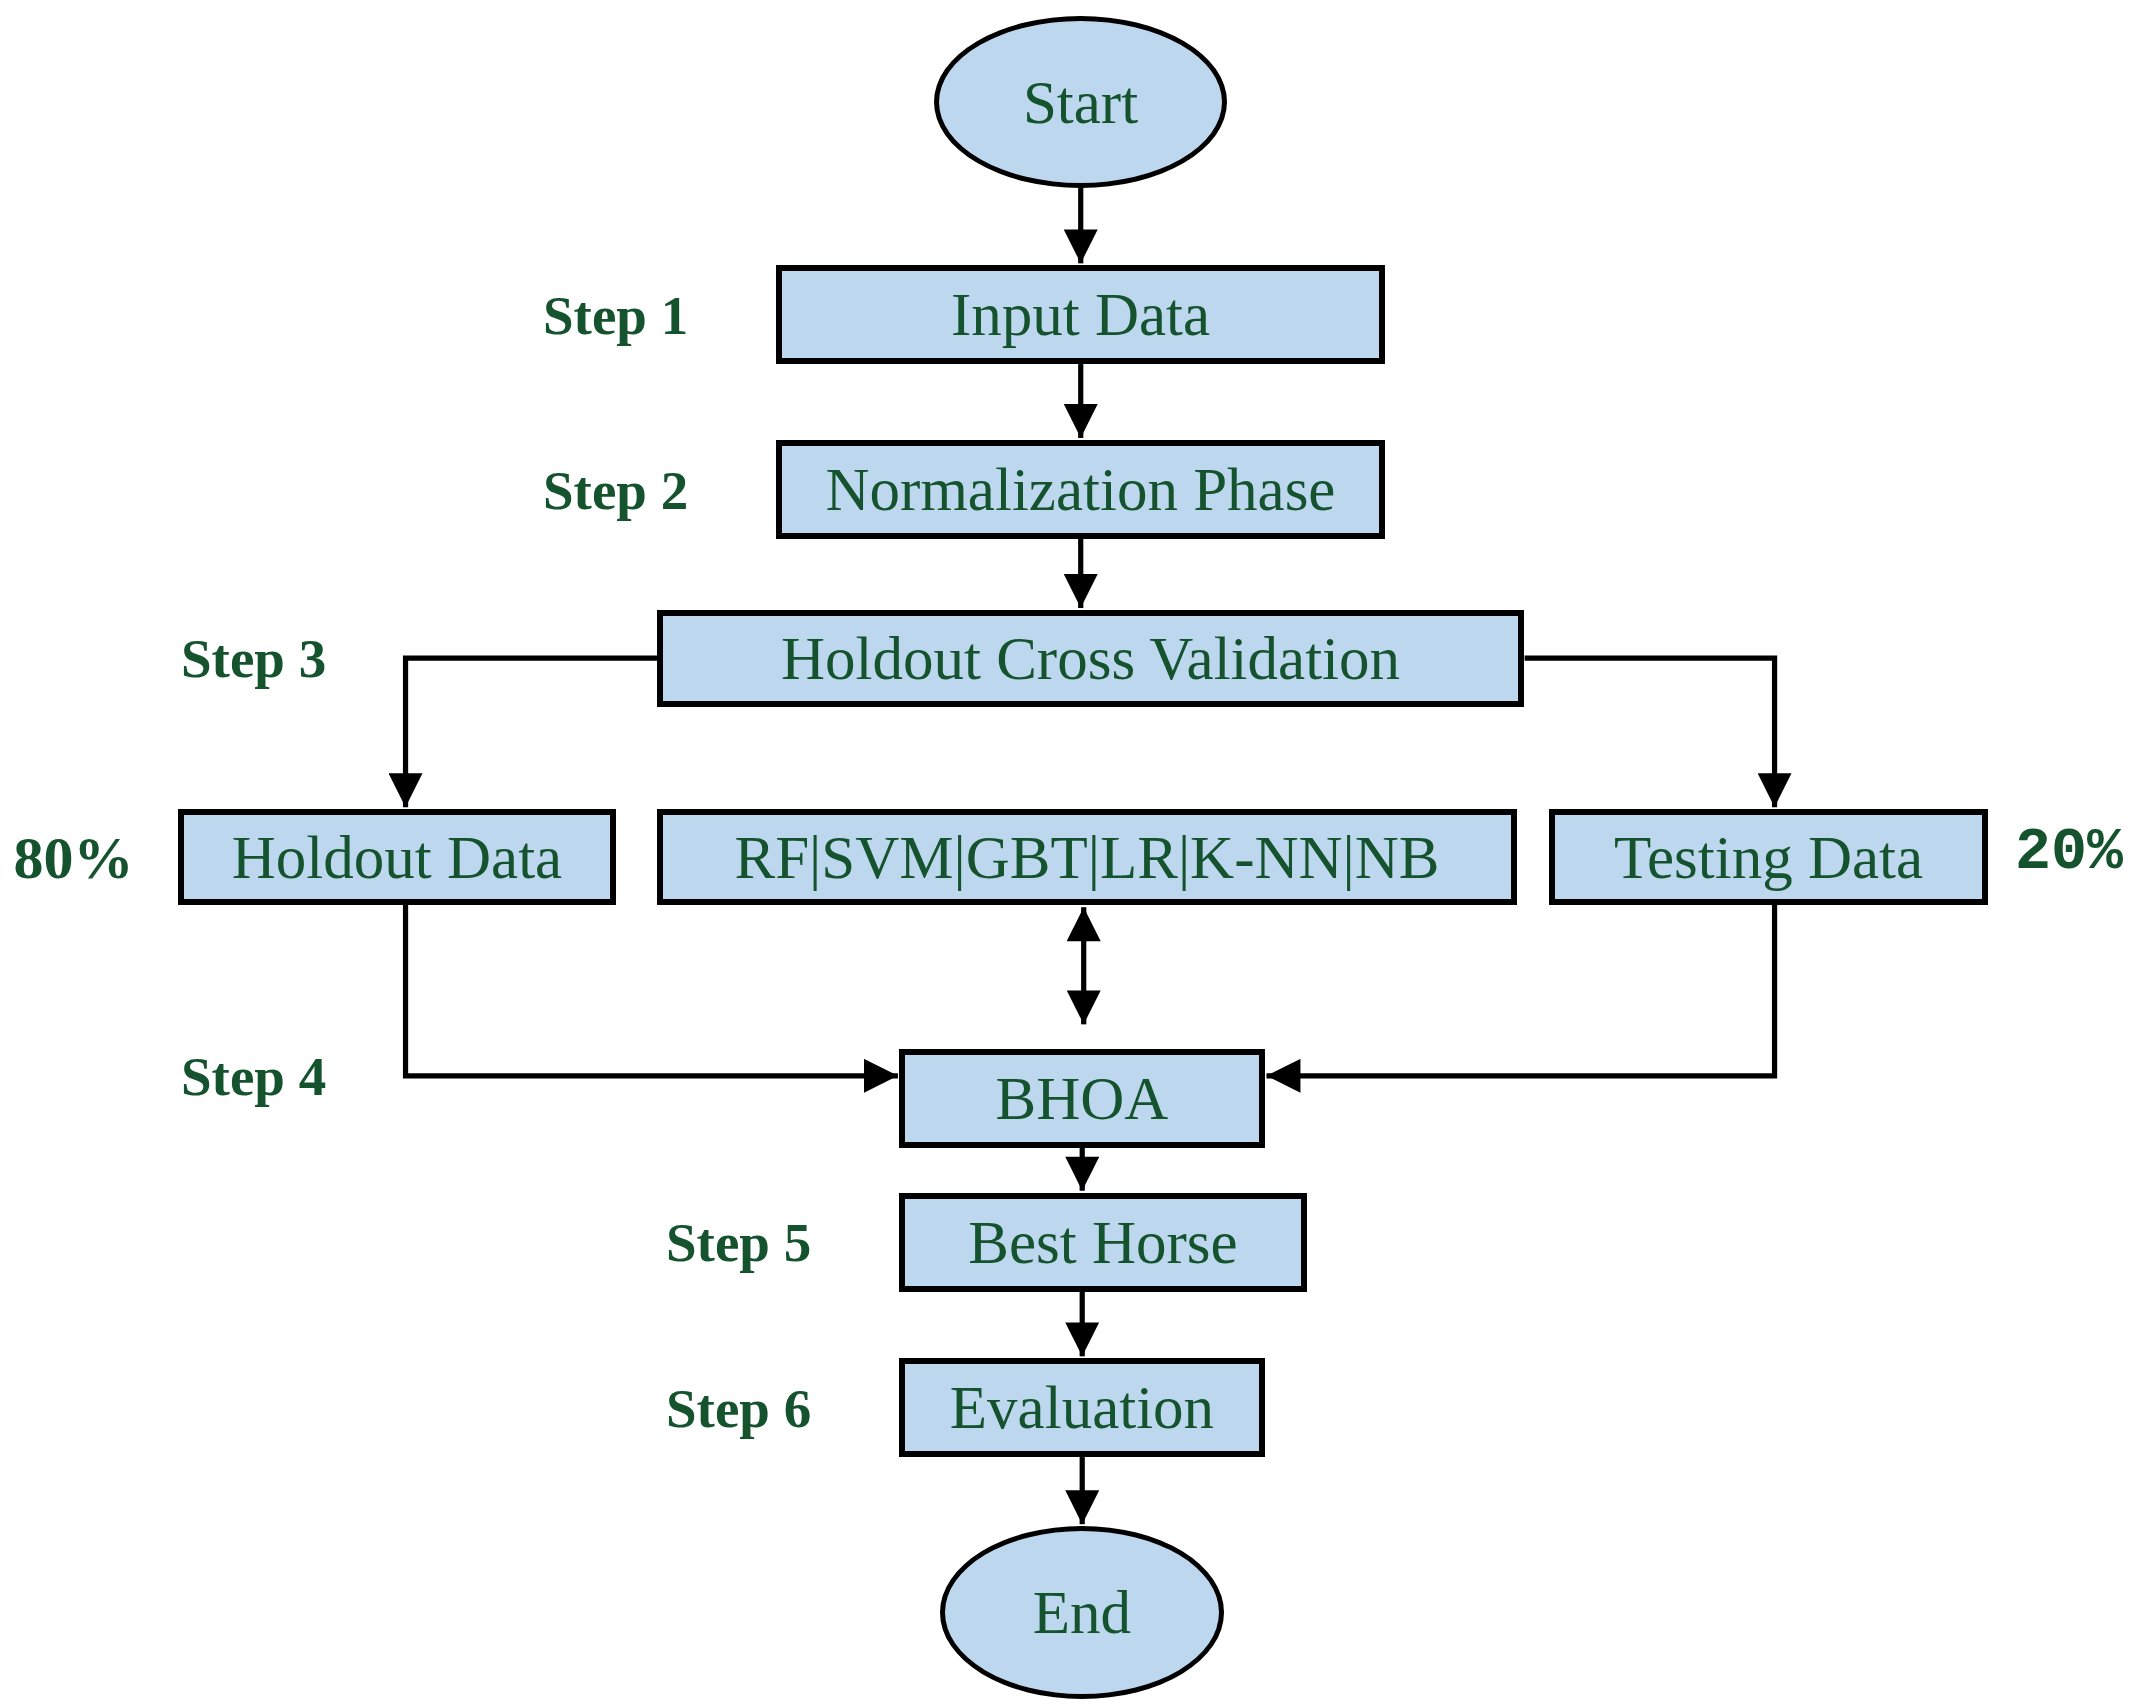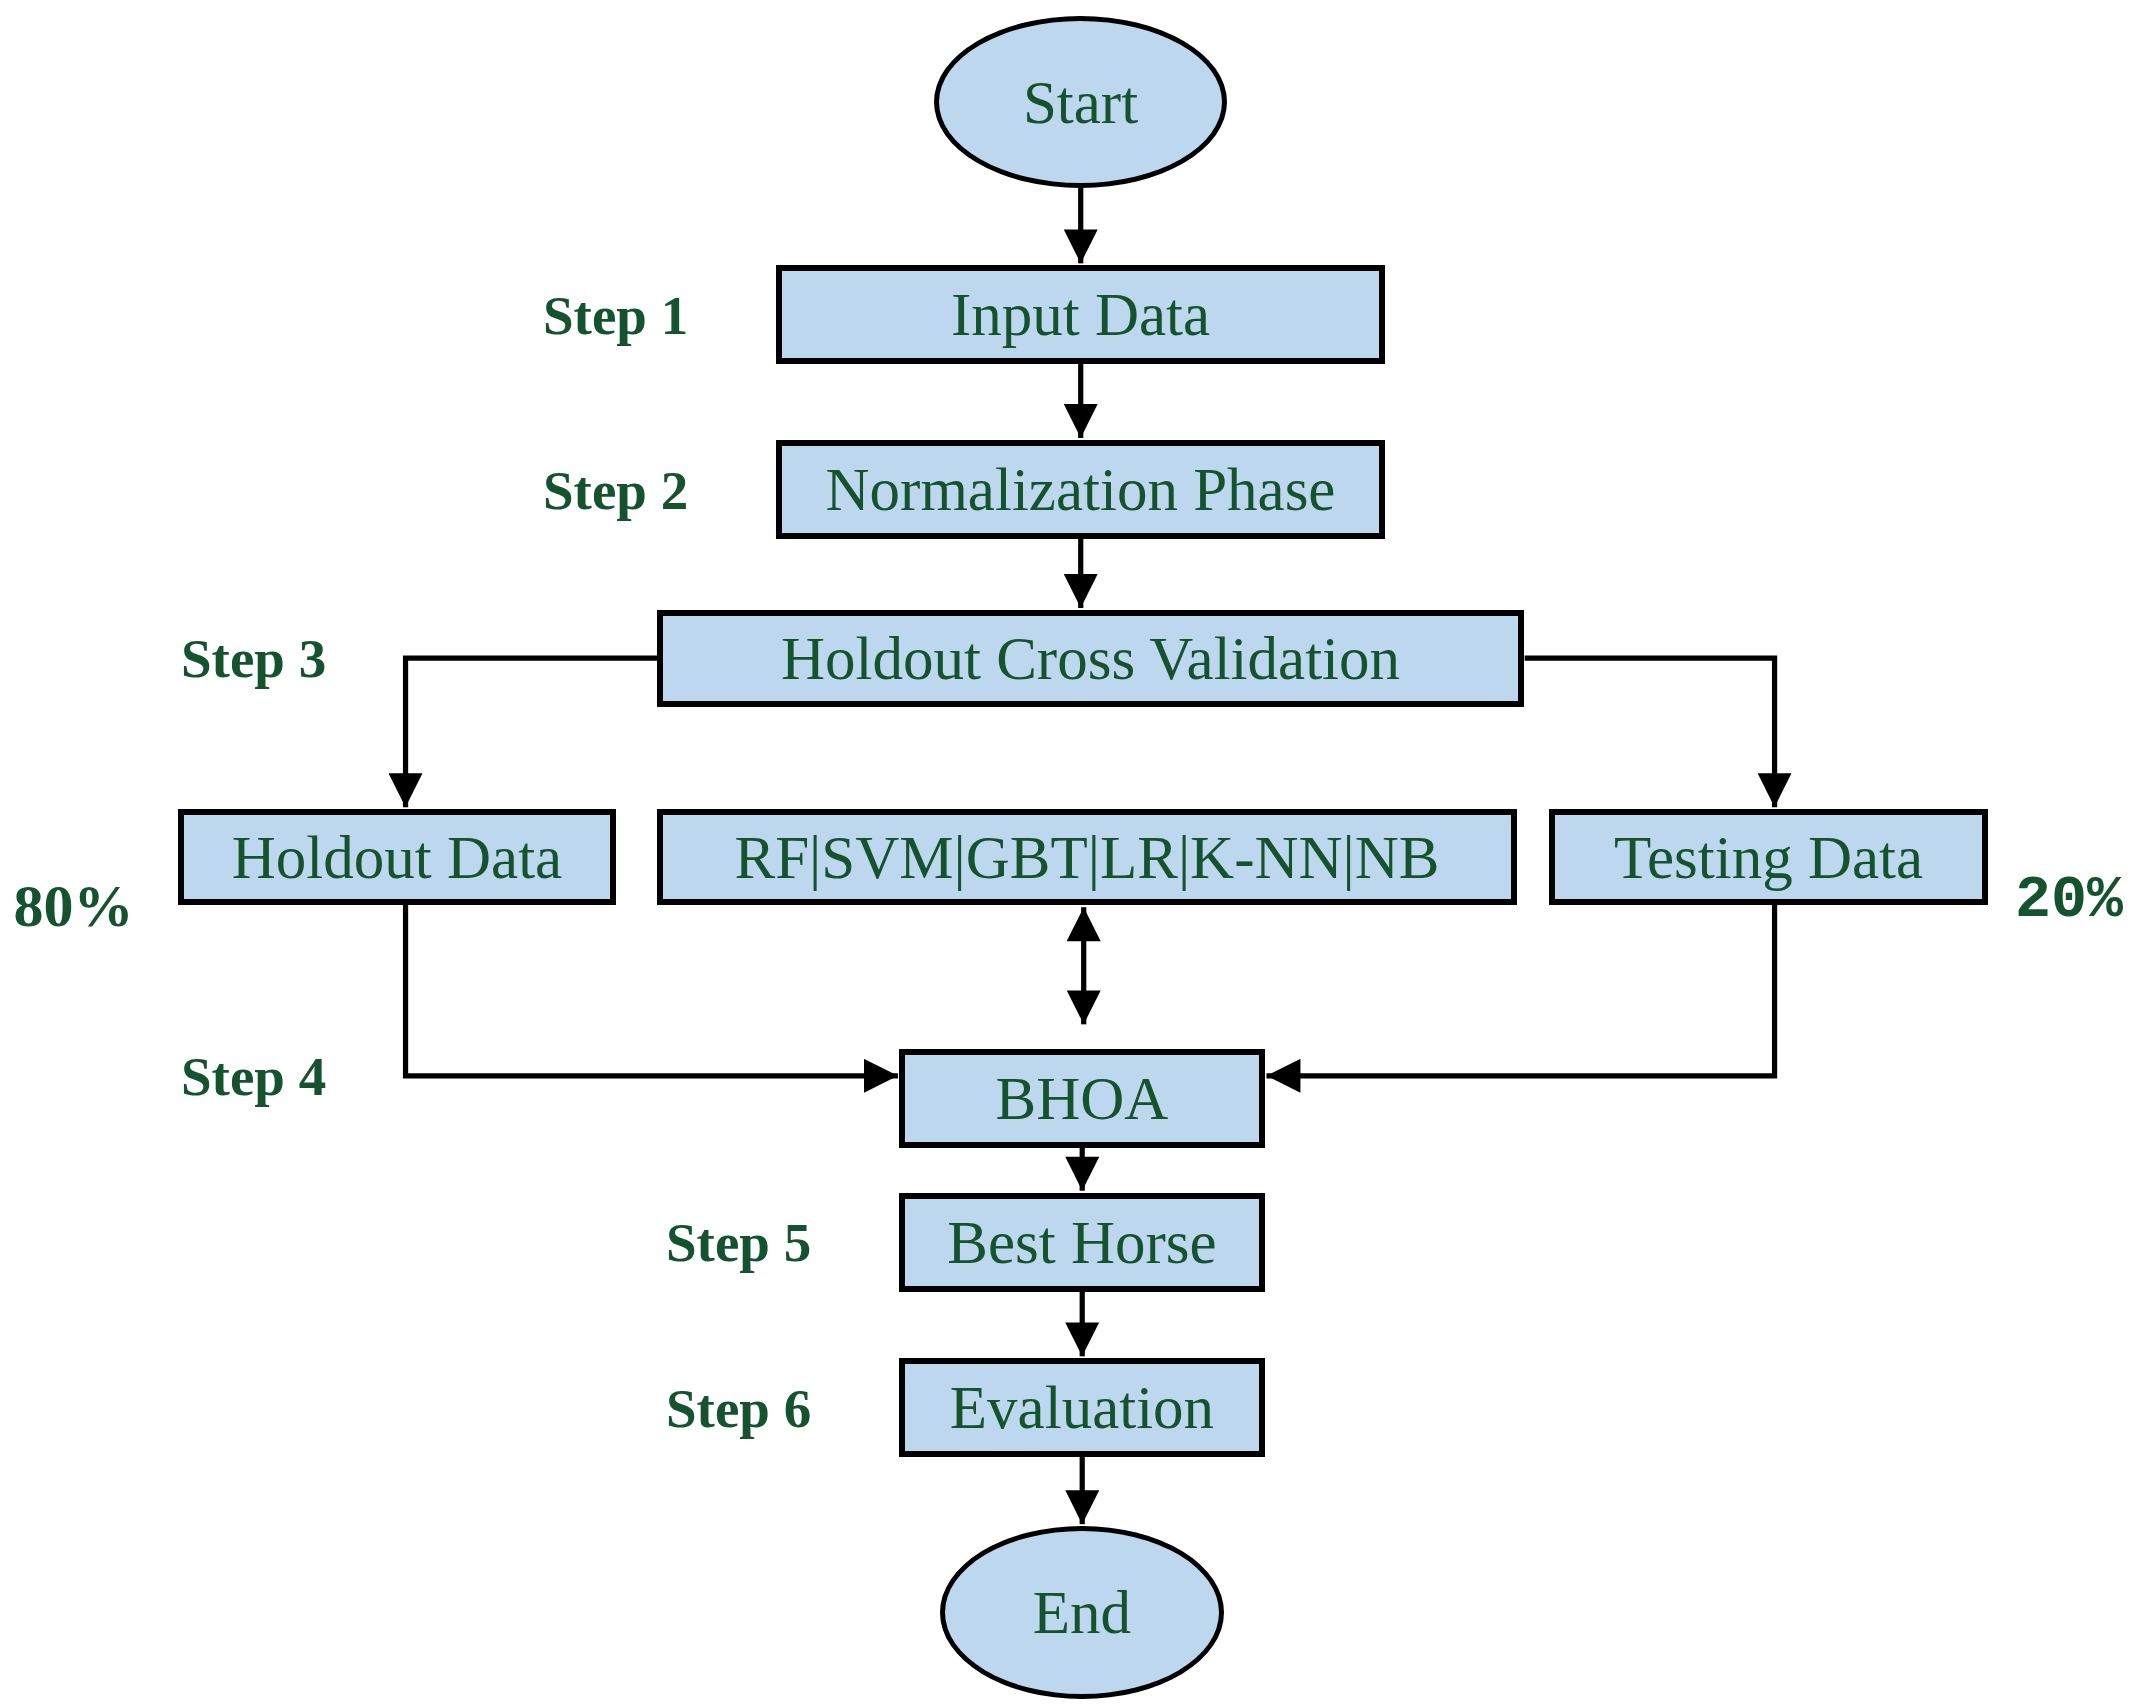--- a/index.html
+++ b/index.html
@@ -41,21 +41,20 @@
   }
   .side-label {
     position: absolute;
     font-weight: bold;
     font-size: 55px;
     line-height: 1;
     white-space: nowrap;
   }
   .pct-label {
     font-size: 60px;
-    margin-top: 48px;
   }
 </style>
 </head>
 <body>
 
 <main id="canvas">
 
   <svg id="arrow-layer" viewBox="0 0 2882 2284" xmlns="http://www.w3.org/2000/svg">
     <defs>
       <marker id="ah" viewBox="0 0 10 10" refX="10" refY="5" markerWidth="8" markerHeight="6.5" orient="auto-start-reverse" markerUnits="strokeWidth">
@@ -88,21 +87,21 @@
   <div class="node" style="left:657px; top:610px; width:867px; height:97px;">Holdout Cross Validation</div>
 
   <div class="node" style="left:178px; top:809px; width:438px; height:96px;">Holdout Data</div>
 
   <div class="node" style="left:657px; top:809px; width:860px; height:96px;">RF|SVM|GBT|LR|K-NN|NB</div>
 
   <div class="node" style="left:1549px; top:809px; width:439px; height:96px;">Testing Data</div>
 
   <div class="node" style="left:899px; top:1027px; width:366px; height:99px;margin-top:22px;">BHOA</div>
 
-  <div class="node" style="left:899px; top:1193px; width:366px; height:99px;">Best Horse</div>
+  <div class="node" style="left:899px; top:1193px; width:408px; height:99px;">Best Horse</div>
 
   <div class="node" style="left:899px; top:1358px; width:366px; height:99px;">Evaluation</div>
 
   <div class="side-label" style="left:543px; top:288px;">Step 1</div>
 
   <div class="side-label" style="left:543px; top:463px;">Step 2</div>
 
   <div class="side-label" style="left:181px; top:631px;">Step 3</div>
 
   <div class="side-label" style="left:181px; top:1049px;">Step 4</div>

